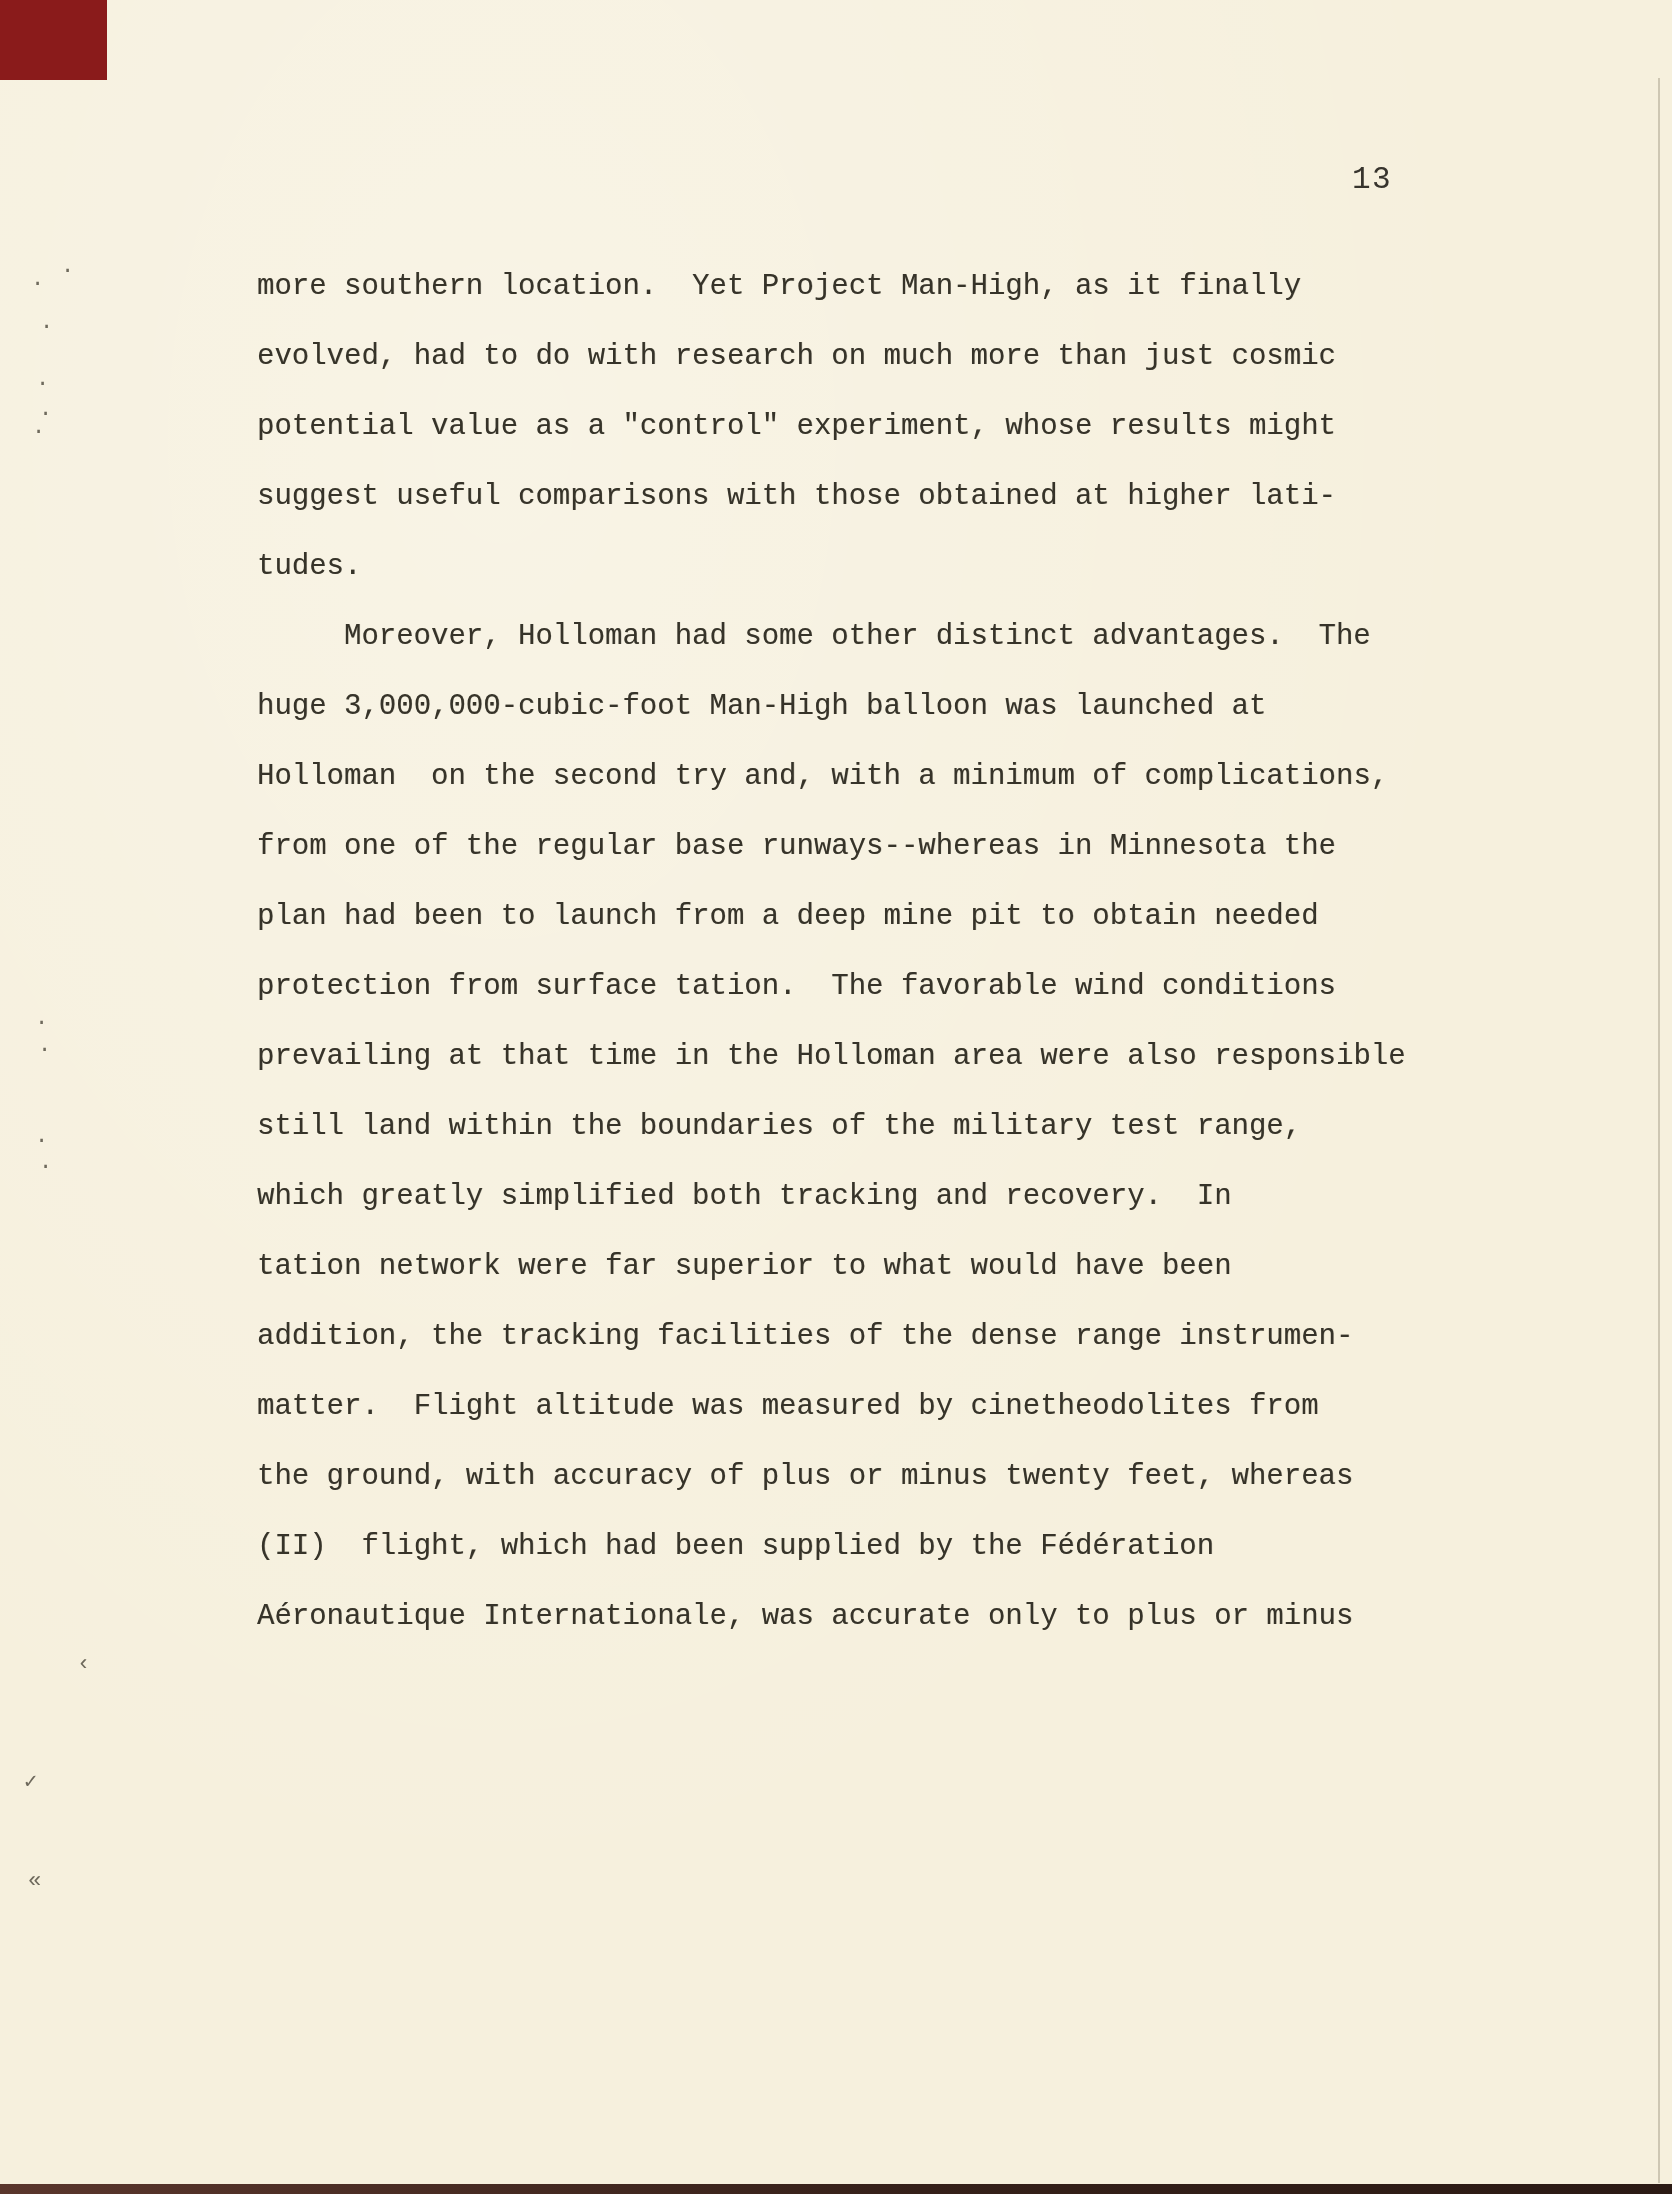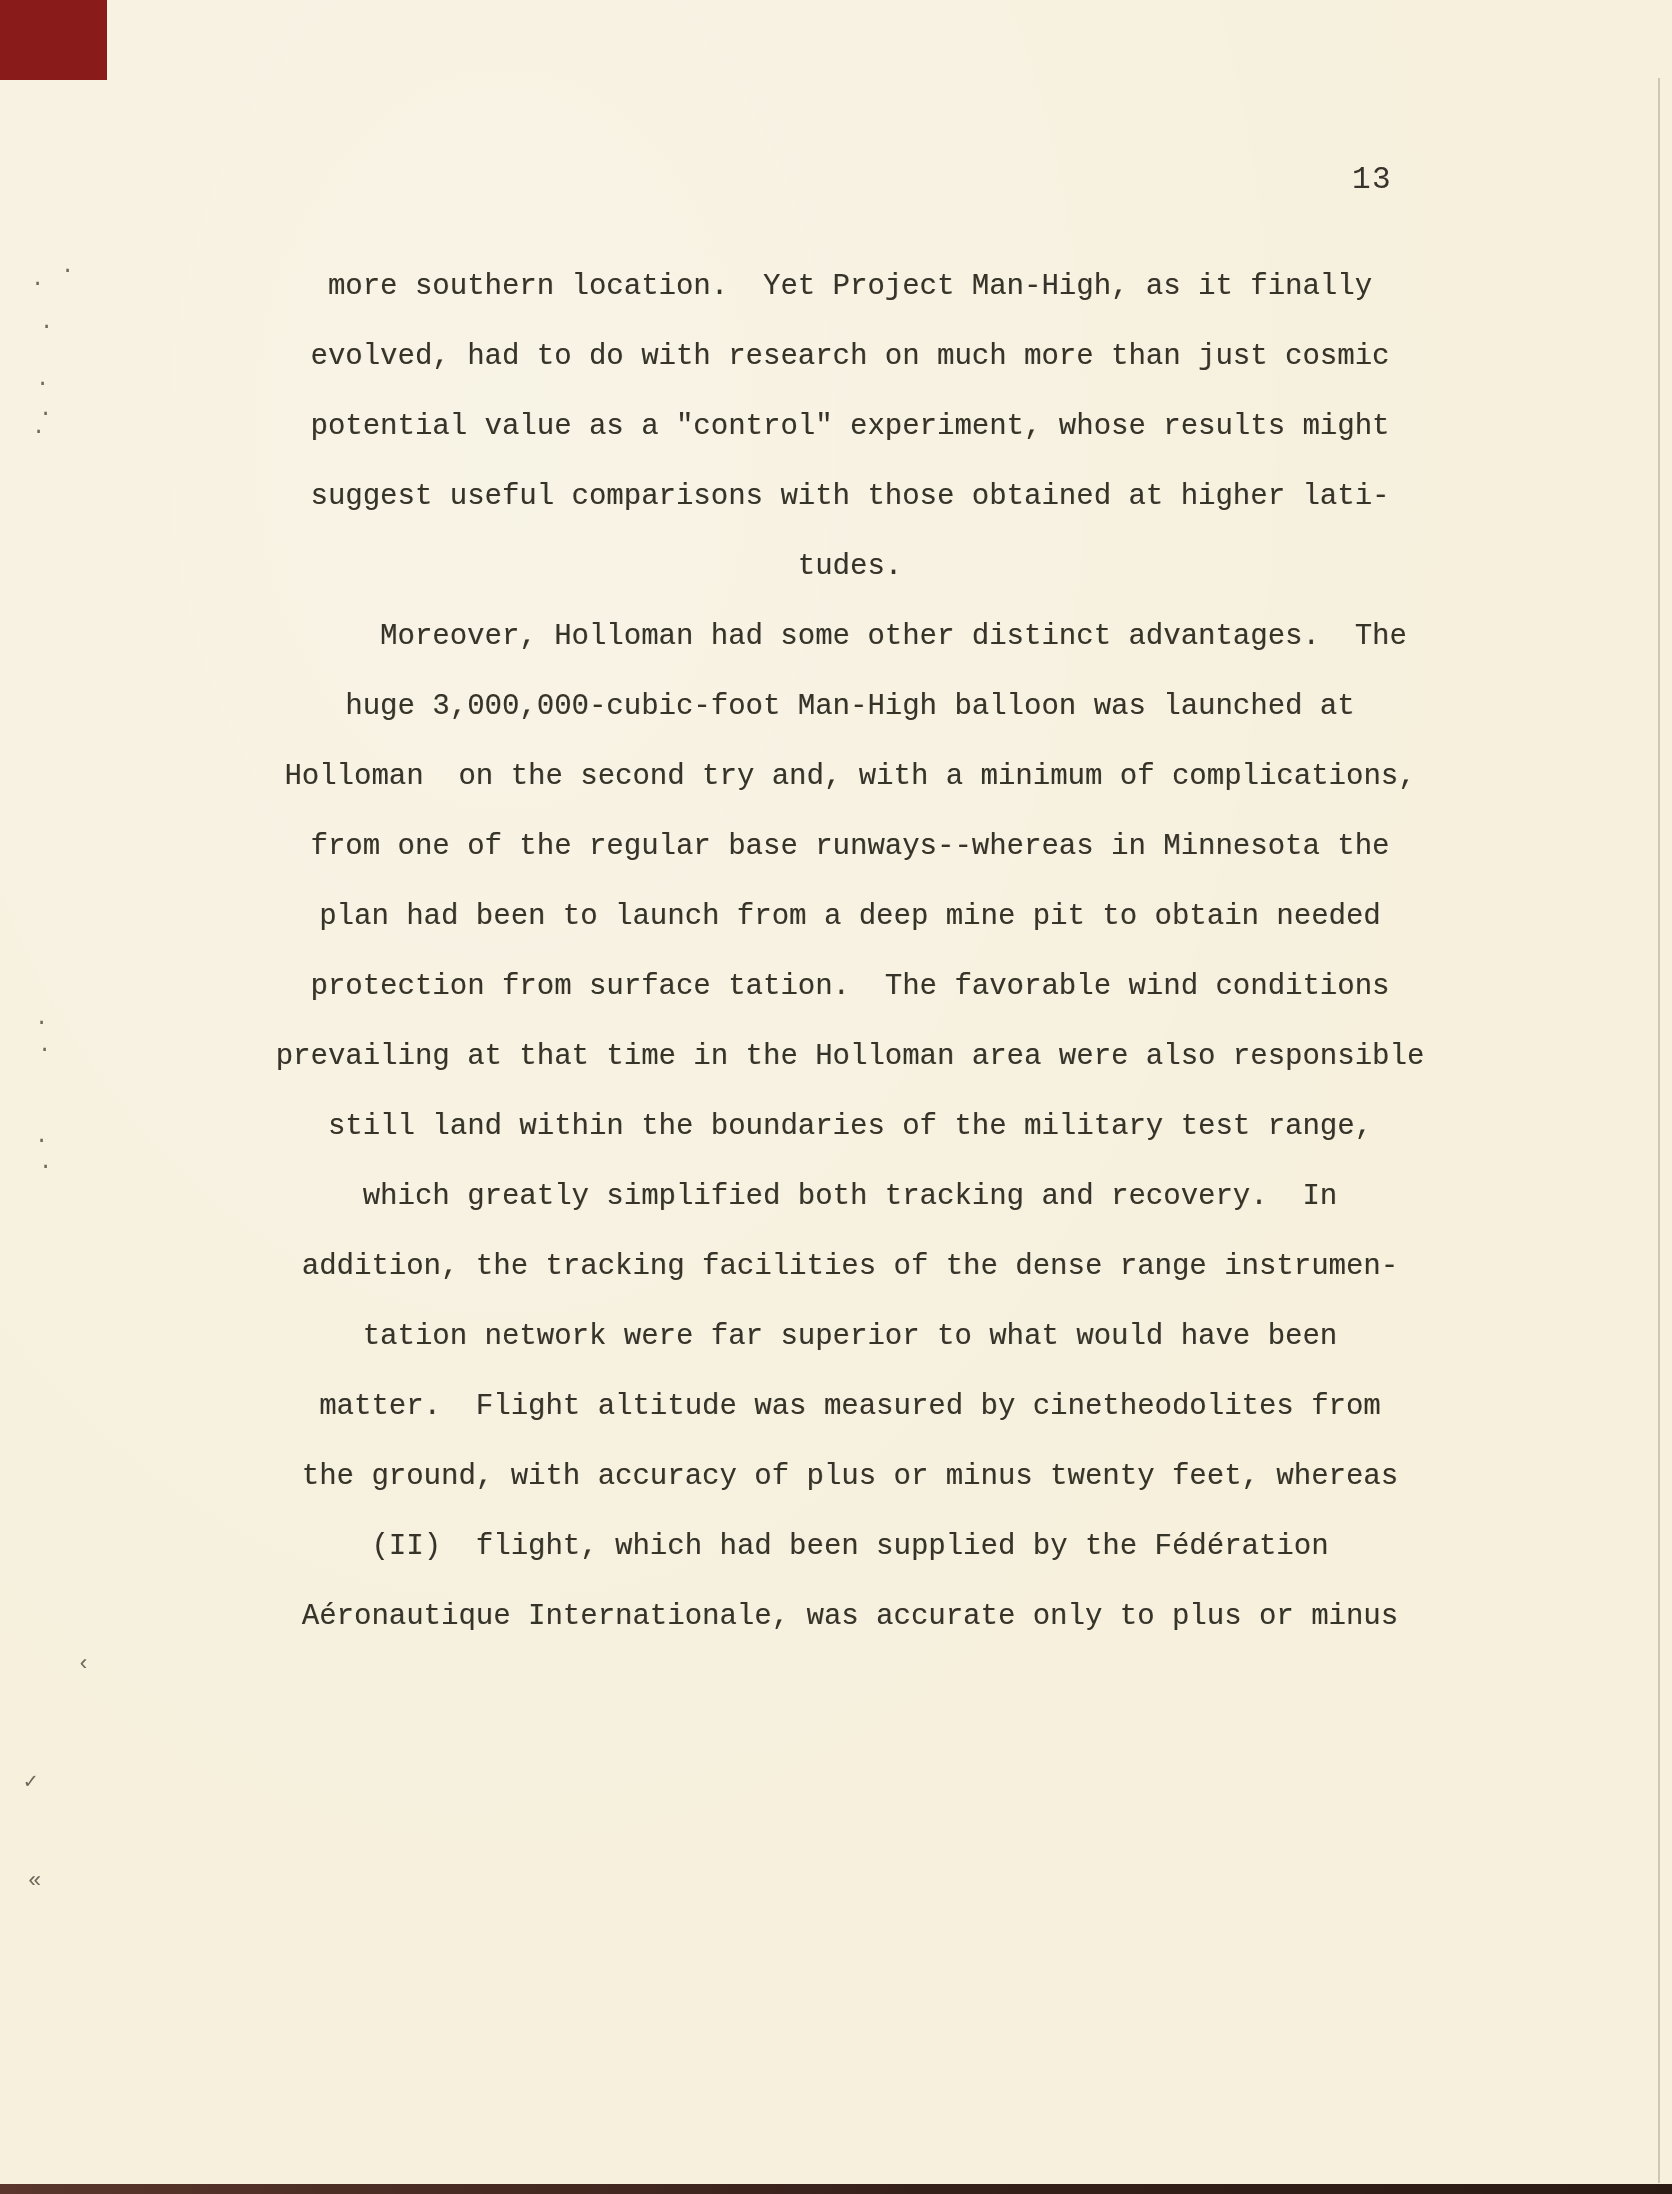--- a/index.html
+++ b/index.html
@@ -12,21 +12,20 @@
     position: relative;
     overflow: hidden;
     font-family: "Liberation Mono", "DejaVu Sans Mono", monospace;
   }
   .page {
     position: absolute;
     inset: 0;
     background:
       radial-gradient(ellipse at 30% 20%, rgba(255,255,255,0.25), rgba(0,0,0,0) 60%),
       #f6f0dd;
-    text-align: center;
   }
   .red-corner {
     position: absolute;
     top: 0;
     left: 0;
     width: 107px;
     height: 80px;
   }
   .page-number {
     position: absolute;
@@ -95,22 +94,22 @@
       <div class="line">tudes.</div>
       <div class="line indent">Moreover, Holloman had some other distinct advantages.  The</div>
       <div class="line">huge 3,000,000-cubic-foot Man-High balloon was launched at</div>
       <div class="line">Holloman  on the second try and, with a minimum of complications,</div>
       <div class="line">from one of the regular base runways--whereas in Minnesota the</div>
       <div class="line">plan had been to launch from a deep mine pit to obtain needed</div>
       <div class="line">protection from surface tation.  The favorable wind conditions</div>
       <div class="line">prevailing at that time in the Holloman area were also responsible</div>
       <div class="line">still land within the boundaries of the military test range,</div>
       <div class="line">which greatly simplified both tracking and recovery.  In</div>
+      <div class="line">tation network were far superior to what would have been</div>
       <div class="line">addition, the tracking facilities of the dense range instrumen-</div>
-      <div class="line">tation network were far superior to what would have been</div>
       <div class="line">matter.  Flight altitude was measured by cinetheodolites from</div>
       <div class="line">the ground, with accuracy of plus or minus twenty feet, whereas</div>
       <div class="line">(II)  flight, which had been supplied by the Fédération</div>
       <div class="line">Aéronautique Internationale, was accurate only to plus or minus</div>
     </div>
 
   <div id="margin-marks">
       <span class="margin-mark" style="left: 31px; top: 269px;">.</span>
       <span class="margin-mark" style="left: 61px; top: 261px;">·</span>
       <span class="margin-mark" style="left: 40px; top: 317px;">·</span>

